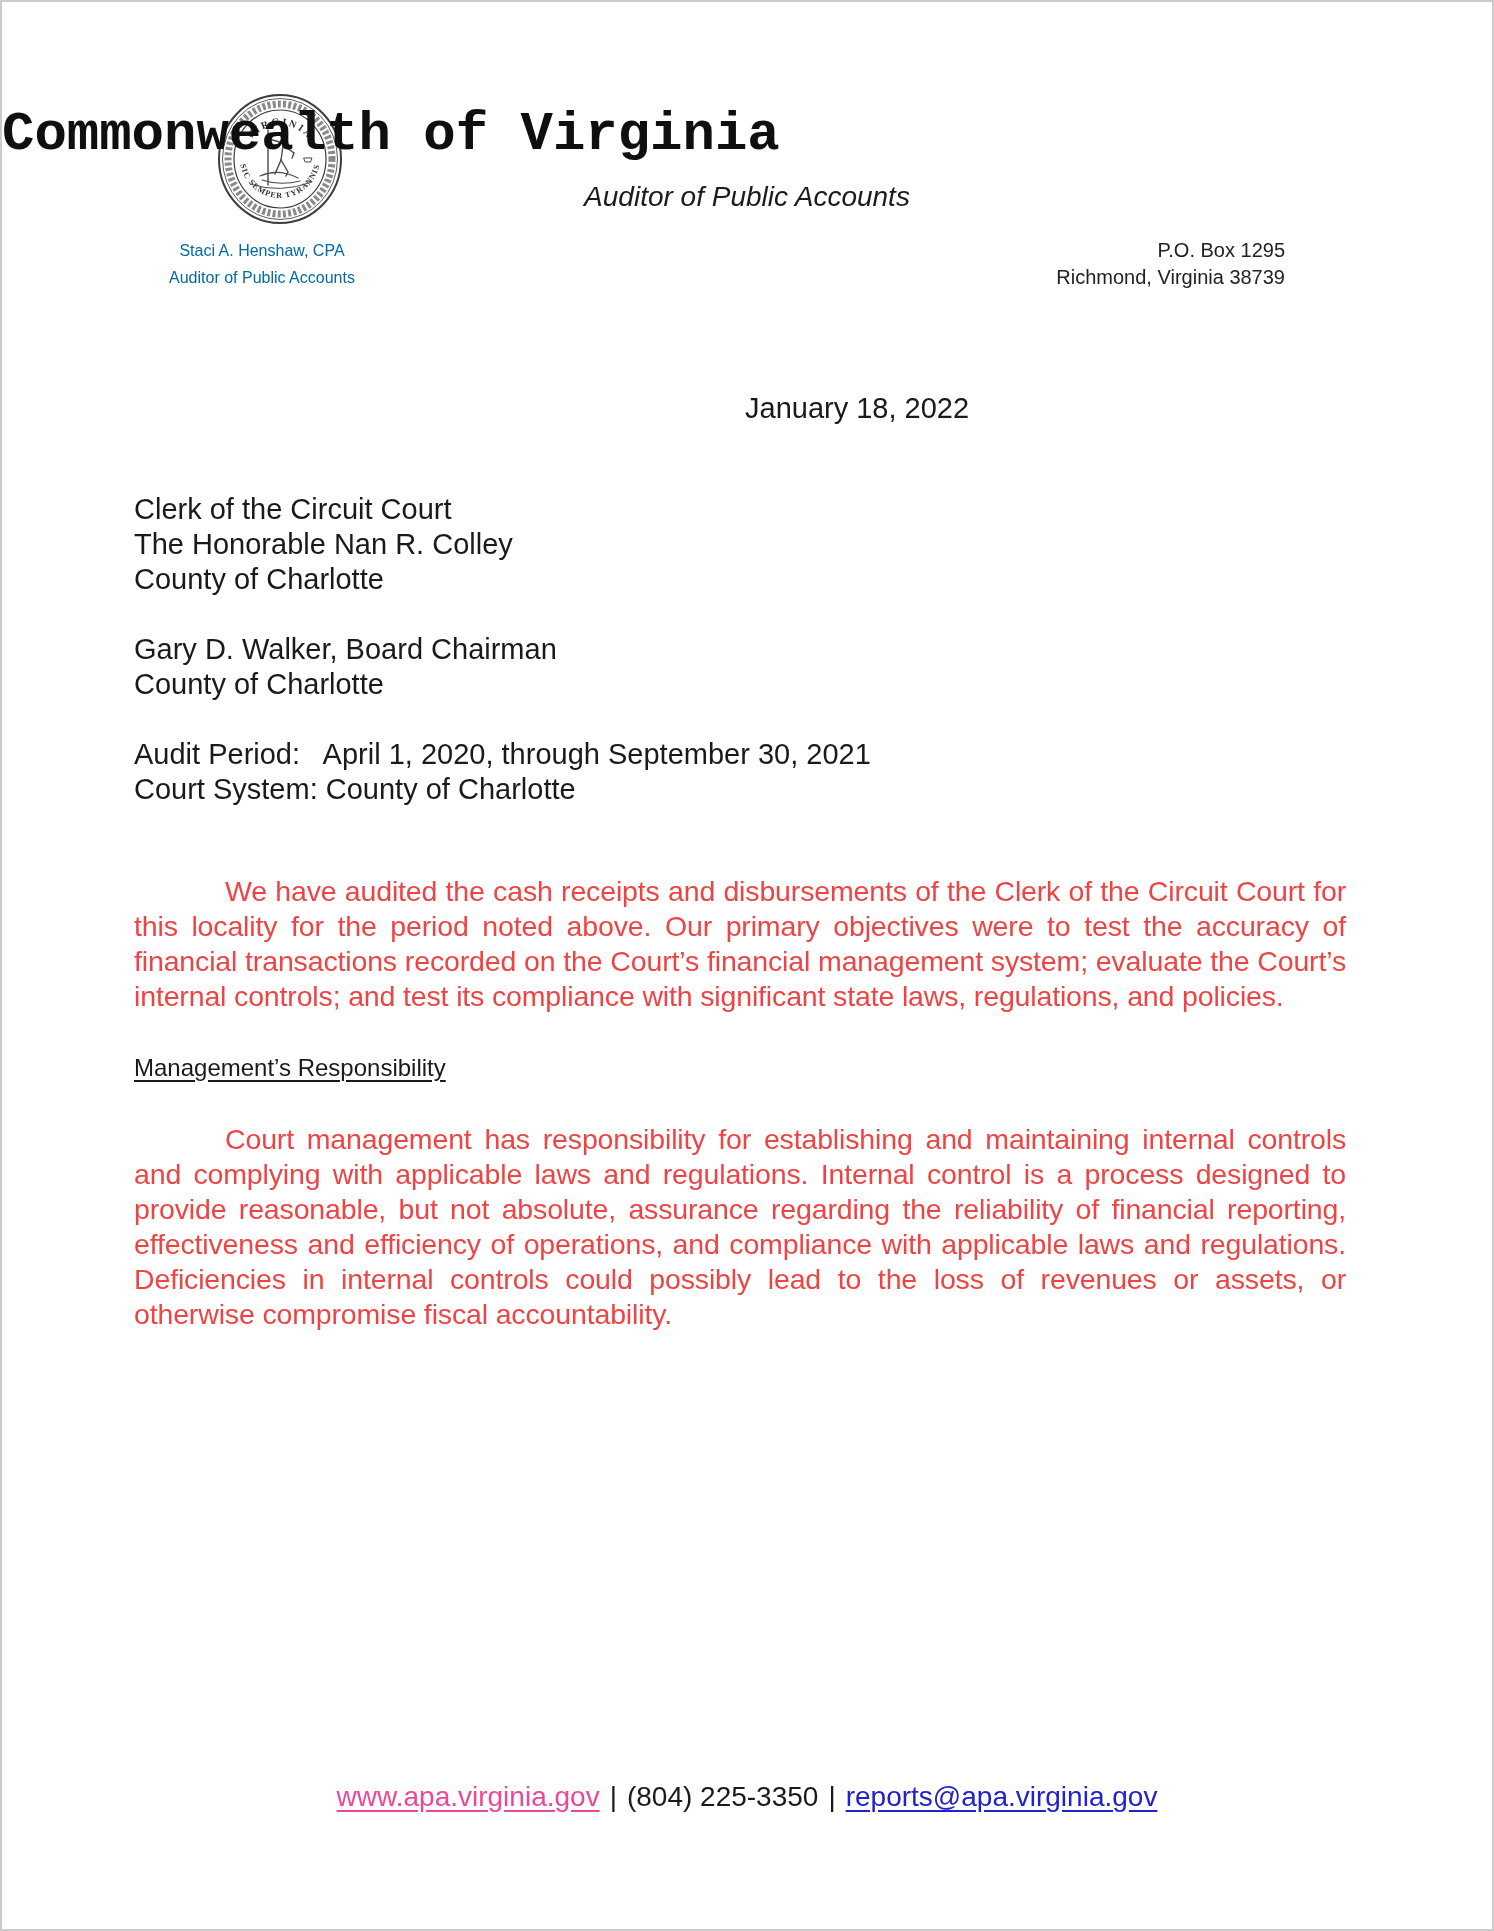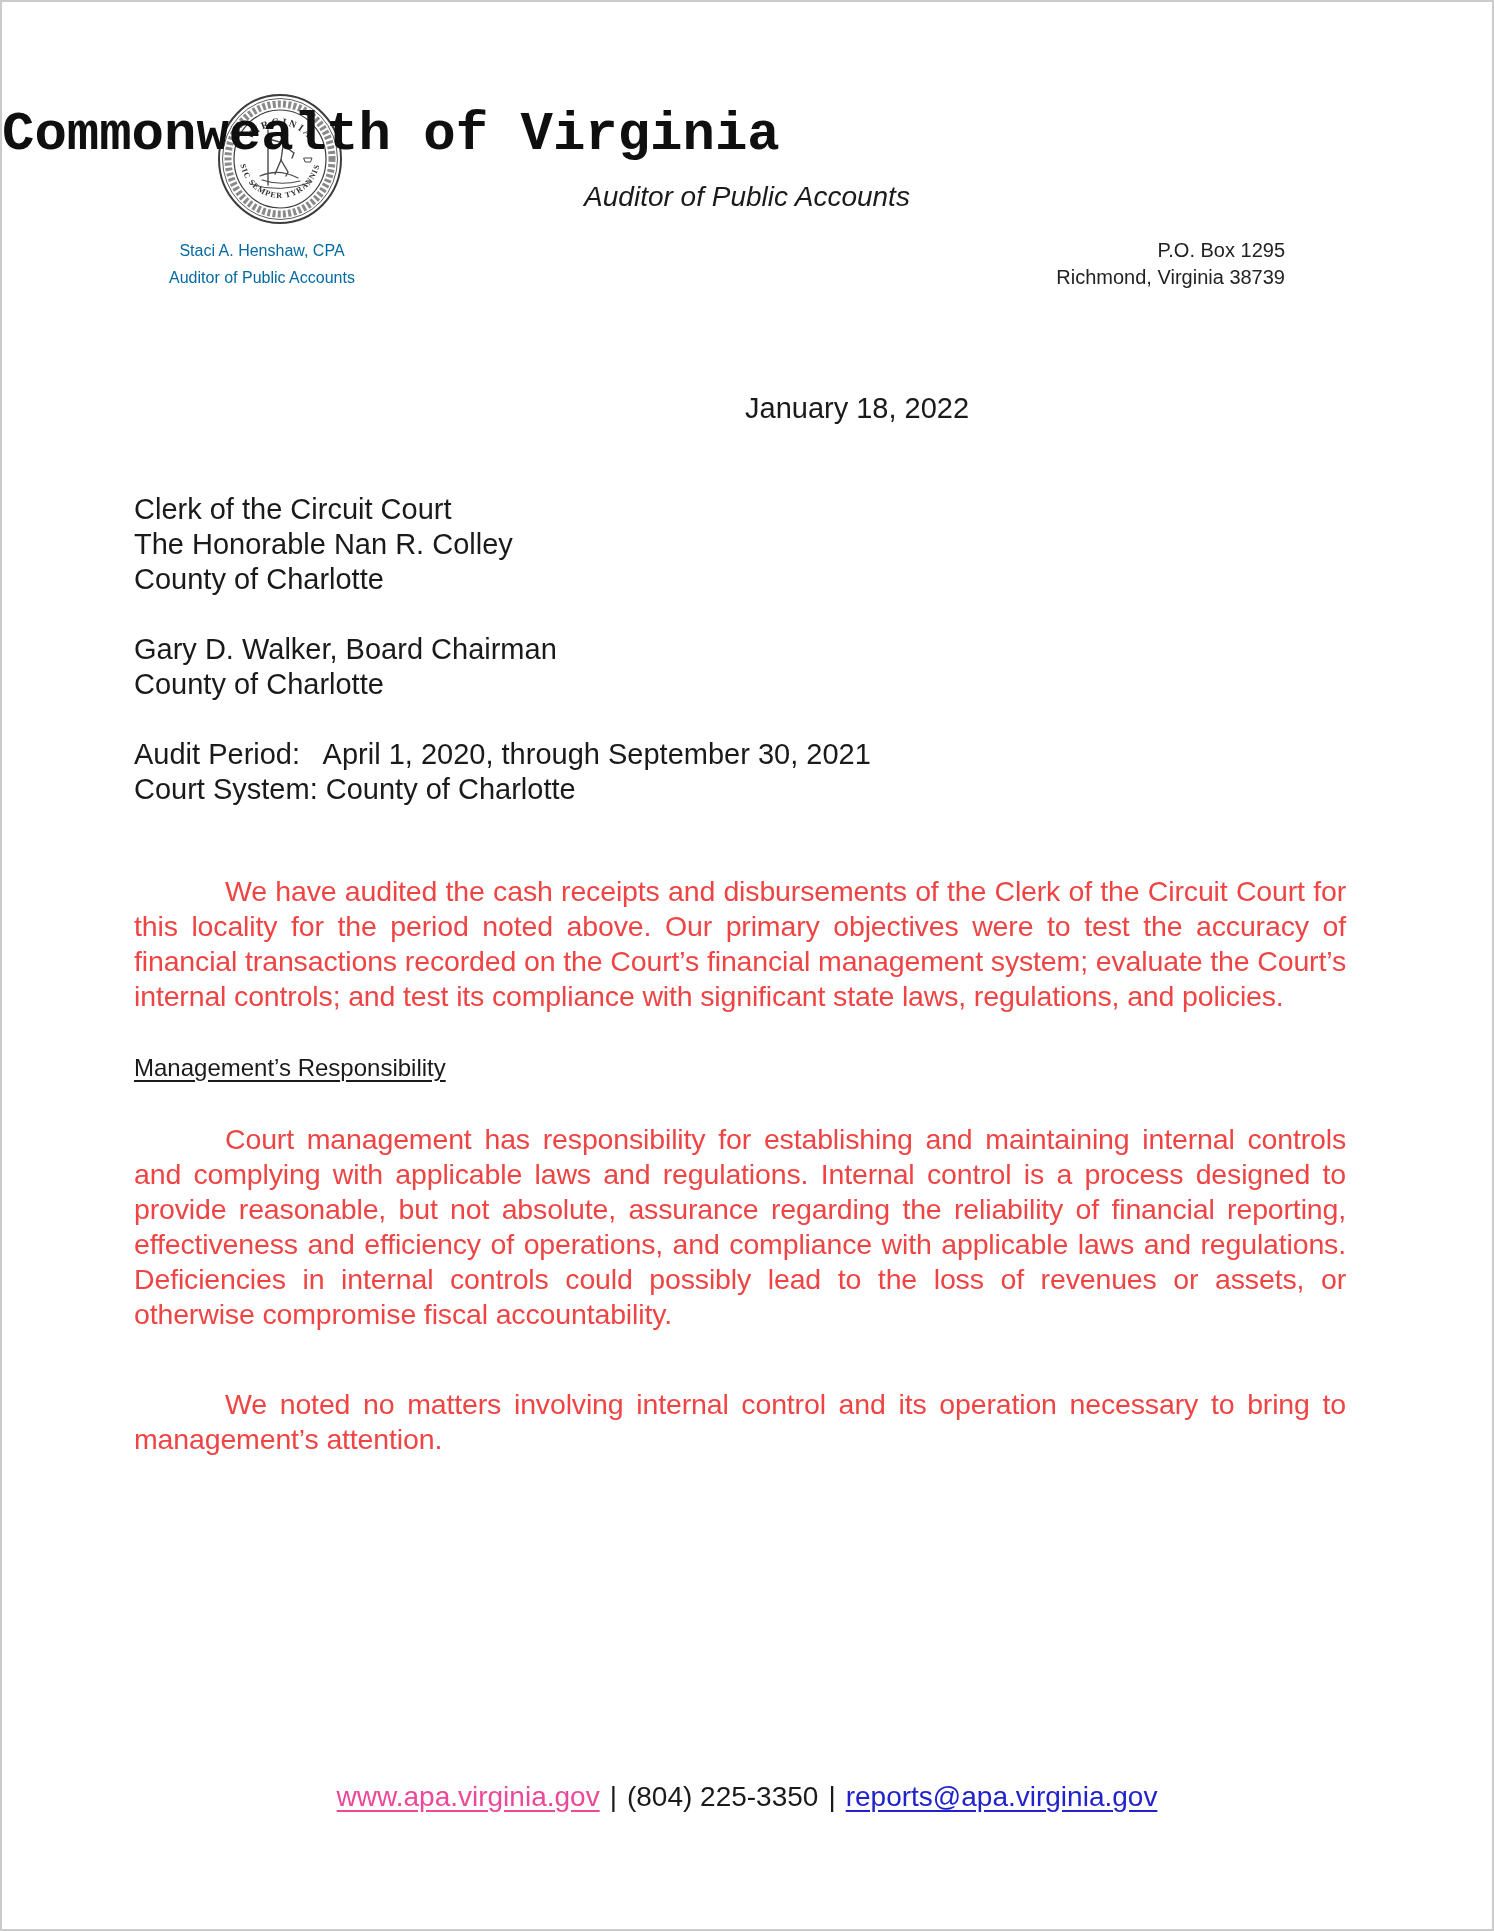--- a/index.html
+++ b/index.html
@@ -141,19 +141,18 @@
     <div class="pre">Audit Period:   April 1, 2020, through September 30, 2021</div>
     <div>Court System: County of Charlotte</div>
   </div>
 
   <div class="abs body-para para-1">We have audited the cash receipts and disbursements of the Clerk of the Circuit Court for this locality for the period noted above.  Our primary objectives were to test the accuracy of financial transactions recorded on the Court’s financial management system; evaluate the Court’s internal controls; and test its compliance with significant state laws, regulations, and policies.</div>
 
   <div class="abs section-heading">Management’s Responsibility</div>
 
   <div class="abs body-para para-2">Court management has responsibility for establishing and maintaining internal controls and complying with applicable laws and regulations.  Internal control is a process designed to provide reasonable, but not absolute, assurance regarding the reliability of financial reporting, effectiveness and efficiency of operations, and compliance with applicable laws and regulations.  Deficiencies in internal controls could possibly lead to the loss of revenues or assets, or otherwise compromise fiscal accountability.</div>
 
-  <div class="abs body-para para-3">We noted no matters involving internal control and its operation necessary to bring to management’s attention.</div>
 
   <div class="abs page-footer">
     <a style="color: #ec4899;">www.apa.virginia.gov</a><span class="footer-sep">|</span><span>(804) 225-3350</span><span class="footer-sep">|</span><a style="color: rgb(34, 34, 204);">reports@apa.virginia.gov</a>
   </div>
 
 </div>
 
 </body></html>

